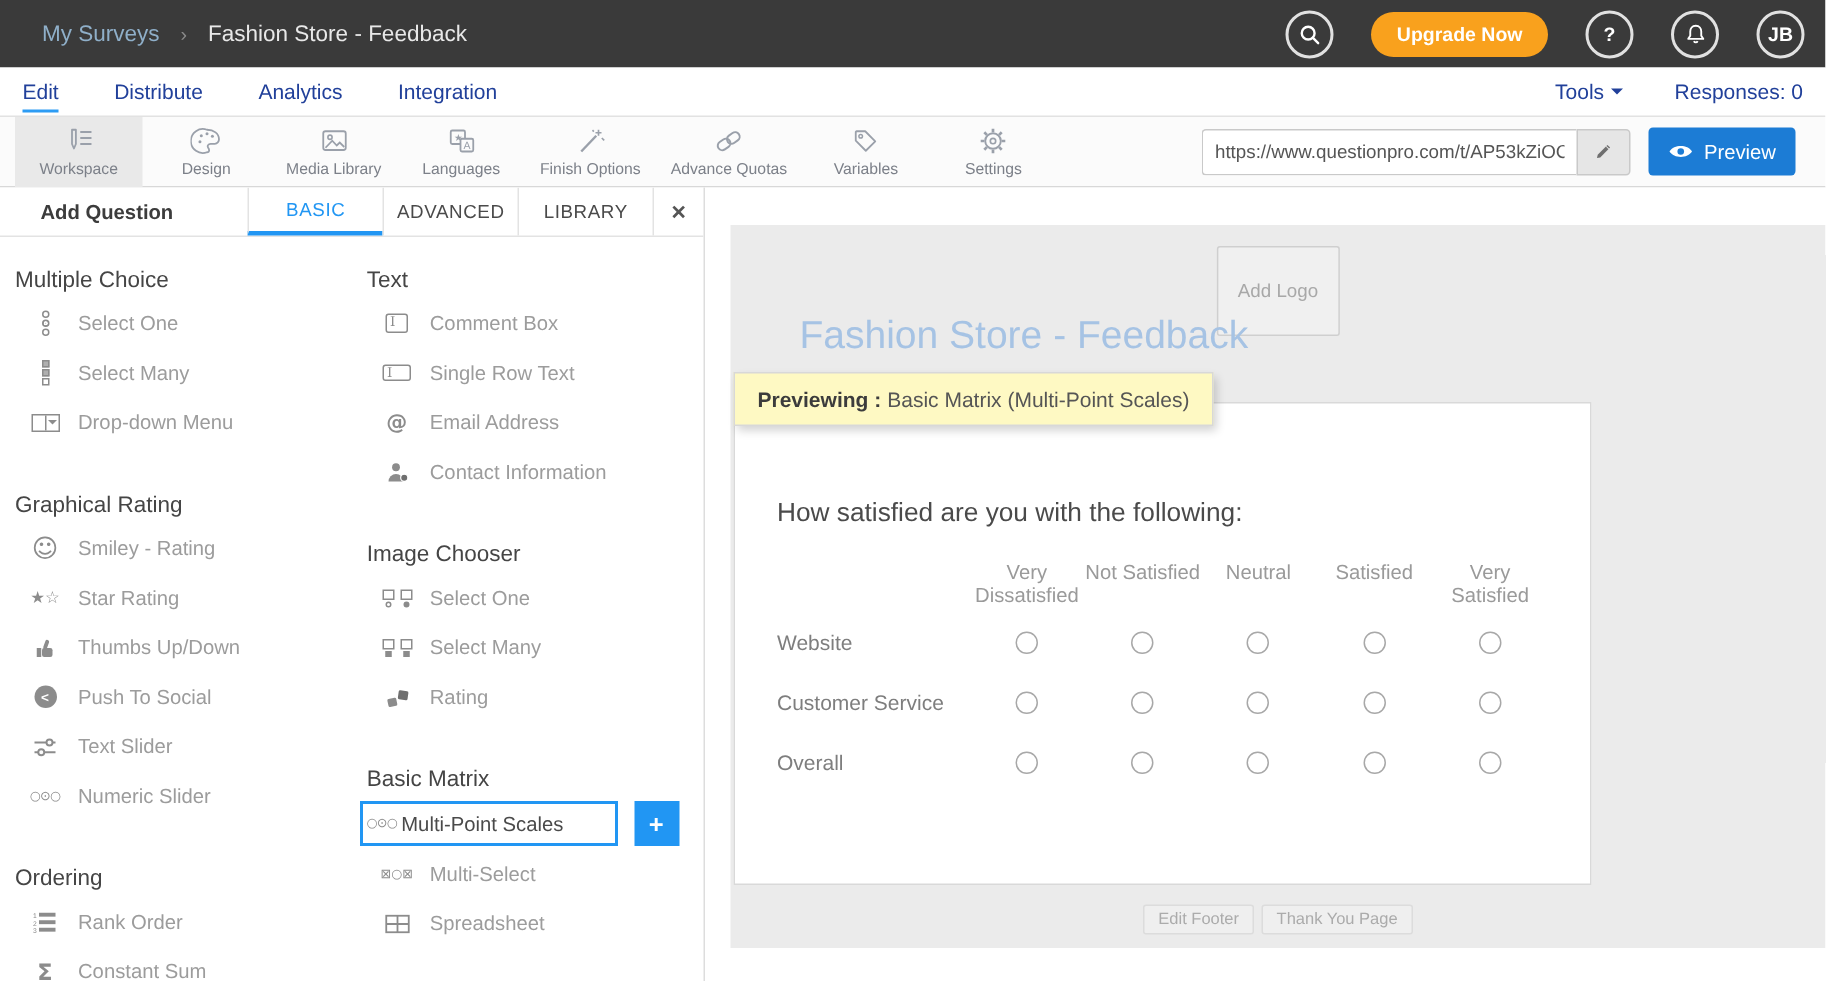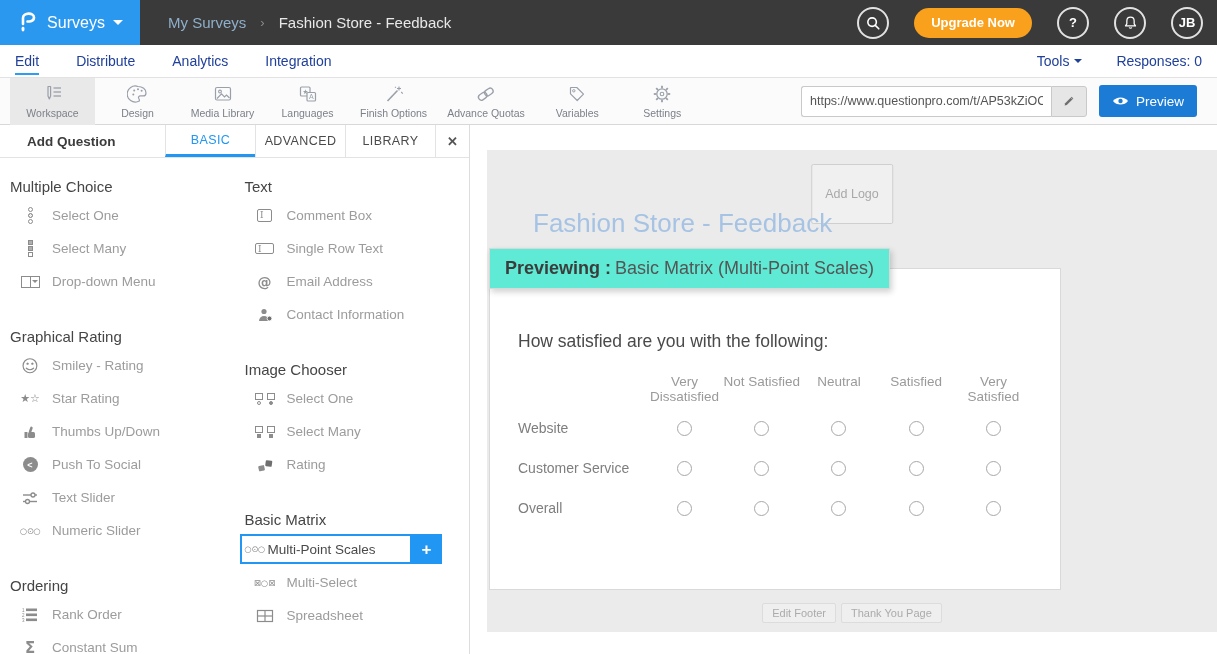--- a/index.html
+++ b/index.html
@@ -48,21 +48,21 @@
   .panel-title { flex:1; font-size:13.5px; font-weight:bold; color:#3C3C3C; display:flex; align-items:center; padding-left:27px; }
   .ptab { width:90px; display:flex; align-items:center; justify-content:center; font-size:12.5px; letter-spacing:.4px; color:#4A4A4A; border-left:1px solid #E3E3E3; cursor:pointer; }
   .ptab.active { color:#2196F3; border-bottom:3px solid #2196F3; }
   .panel-close { width:34px; display:flex; align-items:center; justify-content:center; border-left:1px solid #E3E3E3; color:#555; font-weight:bold; font-size:13px; cursor:pointer; }
   .panel-cols { display:flex; flex:1; }
   .pcol { width:235px; padding-top:4px; }
   .sec-title { font-size:15px; color:#454545; margin:16px 0 4px 10px; }
   .qitem { height:33px; display:flex; align-items:center; gap:11px; padding-left:19px; cursor:pointer; }
   .qitem .ic { width:22px; display:flex; justify-content:center; align-items:center; color:#8C8C8C; flex-shrink:0; }
   .qitem .qlabel { font-size:13.5px; color:#9C9C9C; white-space:nowrap; }
-  .sel-row { height:34px; display:flex; align-items:center; padding-left:5px; }
+  .sel-row { height:34px; display:flex; align-items:center; padding-left:5px;gap:11px; }
   .selbox { width:172px; height:30px; border:2px solid #2196F3; background:#fff; display:flex; align-items:center; }
   .selbox .ic { width:26px; display:flex; justify-content:center; color:#8C8C8C; }
   .selbox .qlabel { font-size:13.5px; color:#4A4A4A; white-space:nowrap; }
   .plusbtn { width:30px; height:30px; background:#2196F3; border:none; color:#fff; font-size:17px; font-weight:bold; cursor:pointer; line-height:1; }
 
   
   .stack { display:flex; flex-direction:column; align-items:center; gap:1px; }
   .c6 { width:5px; height:5px; border:1px solid #8C8C8C; border-radius:50%; }
   .c6.f { background:#8C8C8C; box-shadow:inset 0 0 0 1.2px #fff; }
   .s6 { width:5px; height:5px; border:1px solid #8C8C8C; }
@@ -88,47 +88,37 @@
   .imgsel .ci { width:4px; height:4px; border:1px solid #8C8C8C; border-radius:50%; }
   .imgsel .ci.f { background:#8C8C8C; }
   .imgsel .cs { width:4px; height:4px; border:1px solid #8C8C8C; }
   .imgsel .cs.f { background:#8C8C8C; }
 
   
   .main { flex:1; background:#fff; padding:25px 0 0 17px; }
   .preview { width:730px; height:482px; background:#EBEBEB; position:relative; }
   .add-logo { position:absolute; top:14px; left:50%; transform:translateX(-50%); background:#F0F0F0; border:1px solid #CFCFCF; border-radius:2px; color:#A8A8A8; font-size:12.5px; padding:22px 13px; cursor:pointer; font-family:"Liberation Sans",sans-serif; }
   .survey-title { position:absolute; top:58px; left:46px; font-size:26px; font-weight:300; color:#A6C3E4; }
-  .preview-tooltip { position:absolute; top:98px; left:2px; z-index:2; background:#5eead4; border:1px solid #D8D8D8; box-shadow:2px 3px 6px rgba(0,0,0,.18); padding:9px 15px; font-size:18px; white-space:nowrap; }
+  .preview-tooltip { position:absolute; top:98px; left:2px; z-index:2; background:#fef9c3; border:1px solid #D8D8D8; box-shadow:2px 3px 6px rgba(0,0,0,.18); padding:9px 15px; font-size:14px; white-space:nowrap; }
   .preview-tooltip b { color:#3C3C3C; }
   .preview-tooltip span { color:#555; margin-left:4px; }
   .white-card { position:absolute; top:118px; left:2px; width:572px; height:322px; background:#fff; border:1px solid #D9D9D9; padding:62px 28px 0 28px; }
   .question-text { font-size:17.5px; color:#4A4A4A; }
   .matrix { margin-top:22px; display:grid; grid-template-columns:128px repeat(5,1fr); }
   .m-head { font-size:13.5px; color:#9A9A9A; text-align:center; height:34px; display:flex; align-items:flex-start; justify-content:center; }
   .m-label { font-size:14px; color:#7E7E7E; height:40px; display:flex; align-items:center; }
   .m-cell { height:40px; display:flex; align-items:center; justify-content:center; }
   .radio { width:15px; height:15px; border:1px solid #A8A8A8; border-radius:50%; background:#fff; cursor:pointer; }
   .footer-btns { position:absolute; top:453px; left:0; width:100%; display:flex; justify-content:center; gap:5px; }
   .footer-btns button { background:#EFEFEF; border:1px solid #DCDCDC; border-radius:2px; color:#ABABAB; font-size:11px; padding:3px 9px; cursor:pointer; font-family:"Liberation Sans",sans-serif; }
 </style>
 </head>
 <body>
 
 <div class="topbar">
-  <div class="logo-block">
-    <span>
-      <svg width="22" height="24" viewBox="0 0 22 24" fill="none">
-        <path d="M6 15 L6 9 C6 3.5 17 3 17 8.5 C17 13 10.5 12.5 10.5 12.5" stroke="#fff" stroke-width="2.6" stroke-linecap="round" fill="none"></path>
-        <path d="M6 19.2 L6 21" stroke="#fff" stroke-width="2.8" stroke-linecap="round"></path>
-      </svg>
-    </span>
-    <span class="product">Surveys</span>
-    <span class="caret"></span>
-  </div>
   <div class="crumbs">
     <span class="crumb-parent">My Surveys</span>
     <span class="crumb-sep">›</span>
     <span class="crumb-current">Fashion Store - Feedback</span>
   </div>
   <div class="topbar-right">
     <span class="circle-btn">
       <svg width="16" height="16" viewBox="0 0 18 18">
         <circle cx="8" cy="8" r="4.8" stroke="#fff" stroke-width="1.8" fill="none"></circle>
         <line x1="11.6" y1="11.6" x2="15.5" y2="15.5" stroke="#fff" stroke-width="1.8" stroke-linecap="round"></line>

